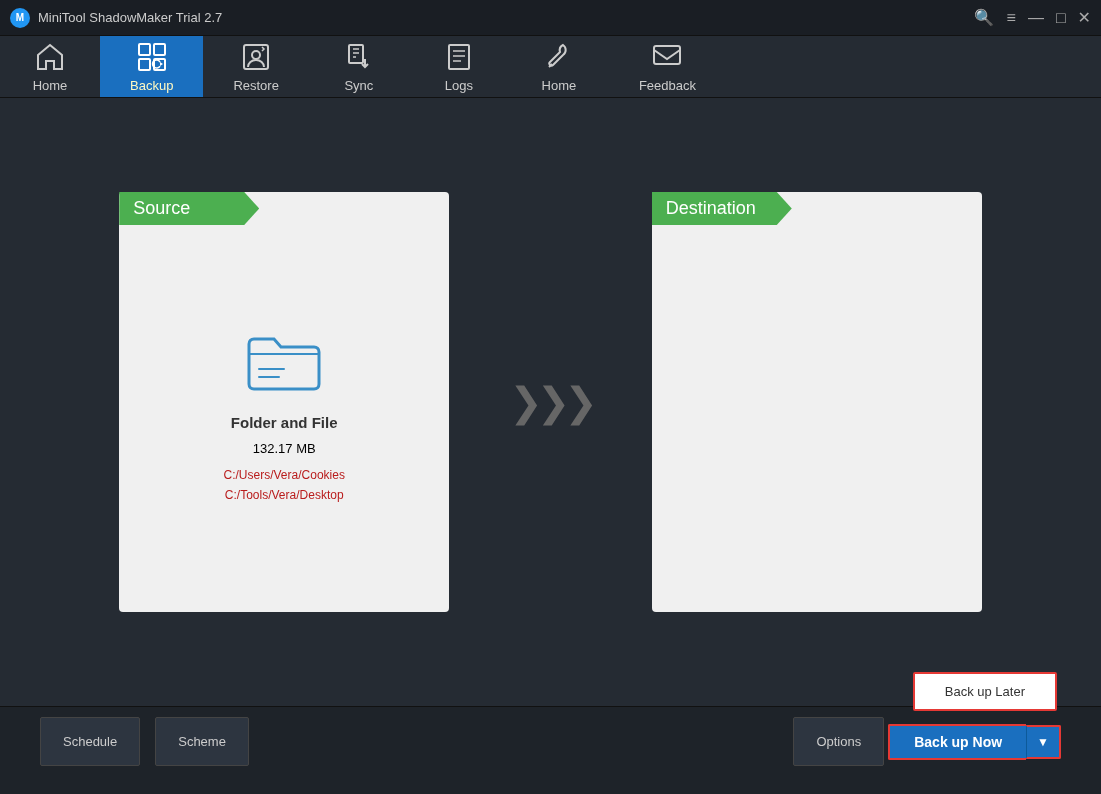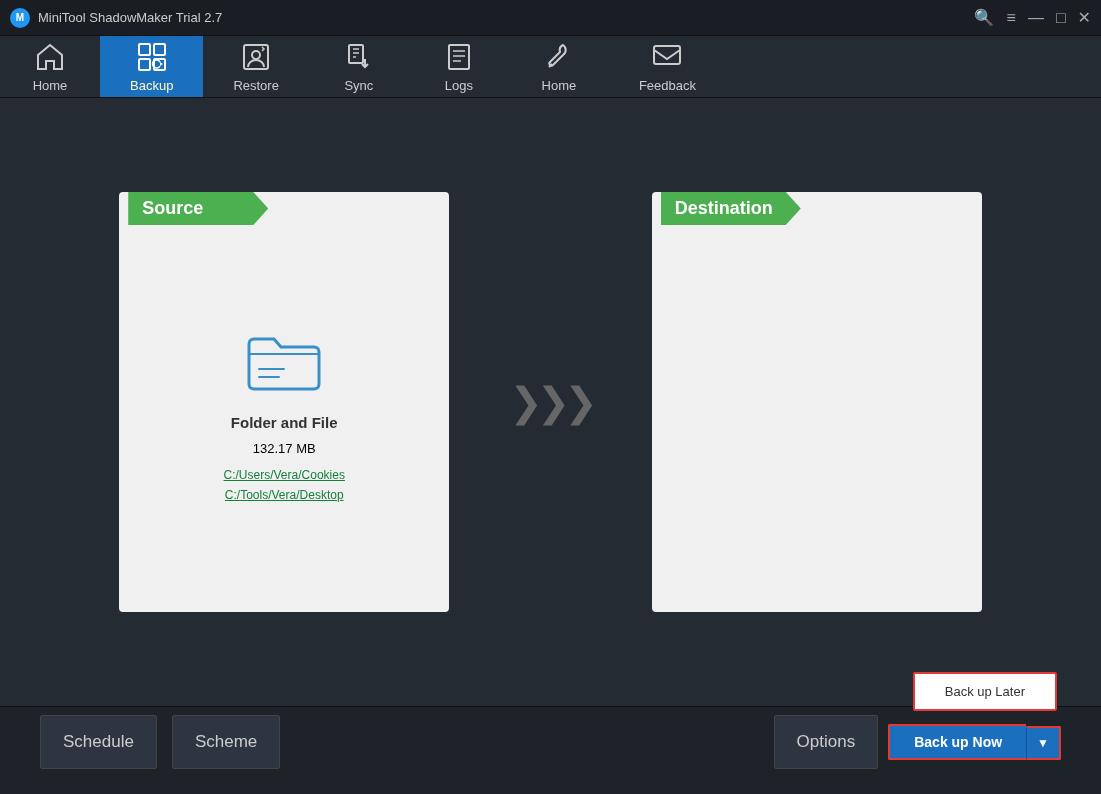--- a/index.html
+++ b/index.html
@@ -103,25 +103,25 @@
       display: flex;
       flex-direction: column;
       align-items: center;
       justify-content: center;
       position: relative;
       cursor: pointer;
     }
     .card-header {
       position: absolute;
       top: 0;
-      left: 9px;
+      left: 0;
       background: #4CAF50;
       color: white;
       font-size: 18px;
-      font-weight: bold;
+      font-weight: normal;
       padding: 6px 20px 6px 14px;
       clip-path: polygon(0 0, calc(100% - 15px) 0, 100% 50%, calc(100% - 15px) 100%, 0 100%);
       min-width: 140px;
     }
     .card-body {
       display: flex;
       flex-direction: column;
       align-items: center;
       gap: 10px;
       margin-top: 30px;
@@ -135,24 +135,23 @@
       font-weight: bold;
       color: #333;
       margin-top: 10px;
     }
     .card-size {
       font-size: 13px;
       color: #000000;
     }
     .card-paths {
       font-size: 12px;
-      color: #15803d;
+      color: #b91c1c;
       text-align: center;
       line-height: 1.6;
-      text-decoration: underline;
     }
     .card-drive {
       font-size: 13px;
       color: #555;
     }
     .card-path-link {
       color: #1a6fbf;
       font-size: 13px;
     }
 
@@ -174,28 +173,28 @@
       border-top: 1px solid #111;
       position: relative;
     }
     .bottom-left {
       display: flex;
       gap: 15px;
     }
     .bottom-right {
       display: flex;
       align-items: center;
-      gap: 10px;
+      gap: 4px;
     }
     .btn {
       background: #2d3540;
       color: #ccc;
       border: 1px solid #444;
       padding: 16px 22px;
-      font-size: 17px;
+      font-size: 13px;
       cursor: pointer;
       border-radius: 2px;
     }
 
     
     .dropdown-popup {
       position: absolute;
       bottom: 65px;
       right: 44px;
       background: white;
@@ -206,21 +205,21 @@
     .dropdown-popup .popup-item {
       padding: 10px 30px;
       font-size: 13px;
       color: #333;
       cursor: pointer;
       white-space: nowrap;
     }
 
     .btn-primary-group {
       display: flex;
-      align-items: flex-end;
+      align-items: center;
     }
     .btn-primary-main {
       background: #1a6fbf;
       color: white;
       border: 2px solid #e53935;
       border-right: none;
       padding: 8px 24px;
       font-size: 14px;
       font-weight: bold;
       cursor: pointer;

